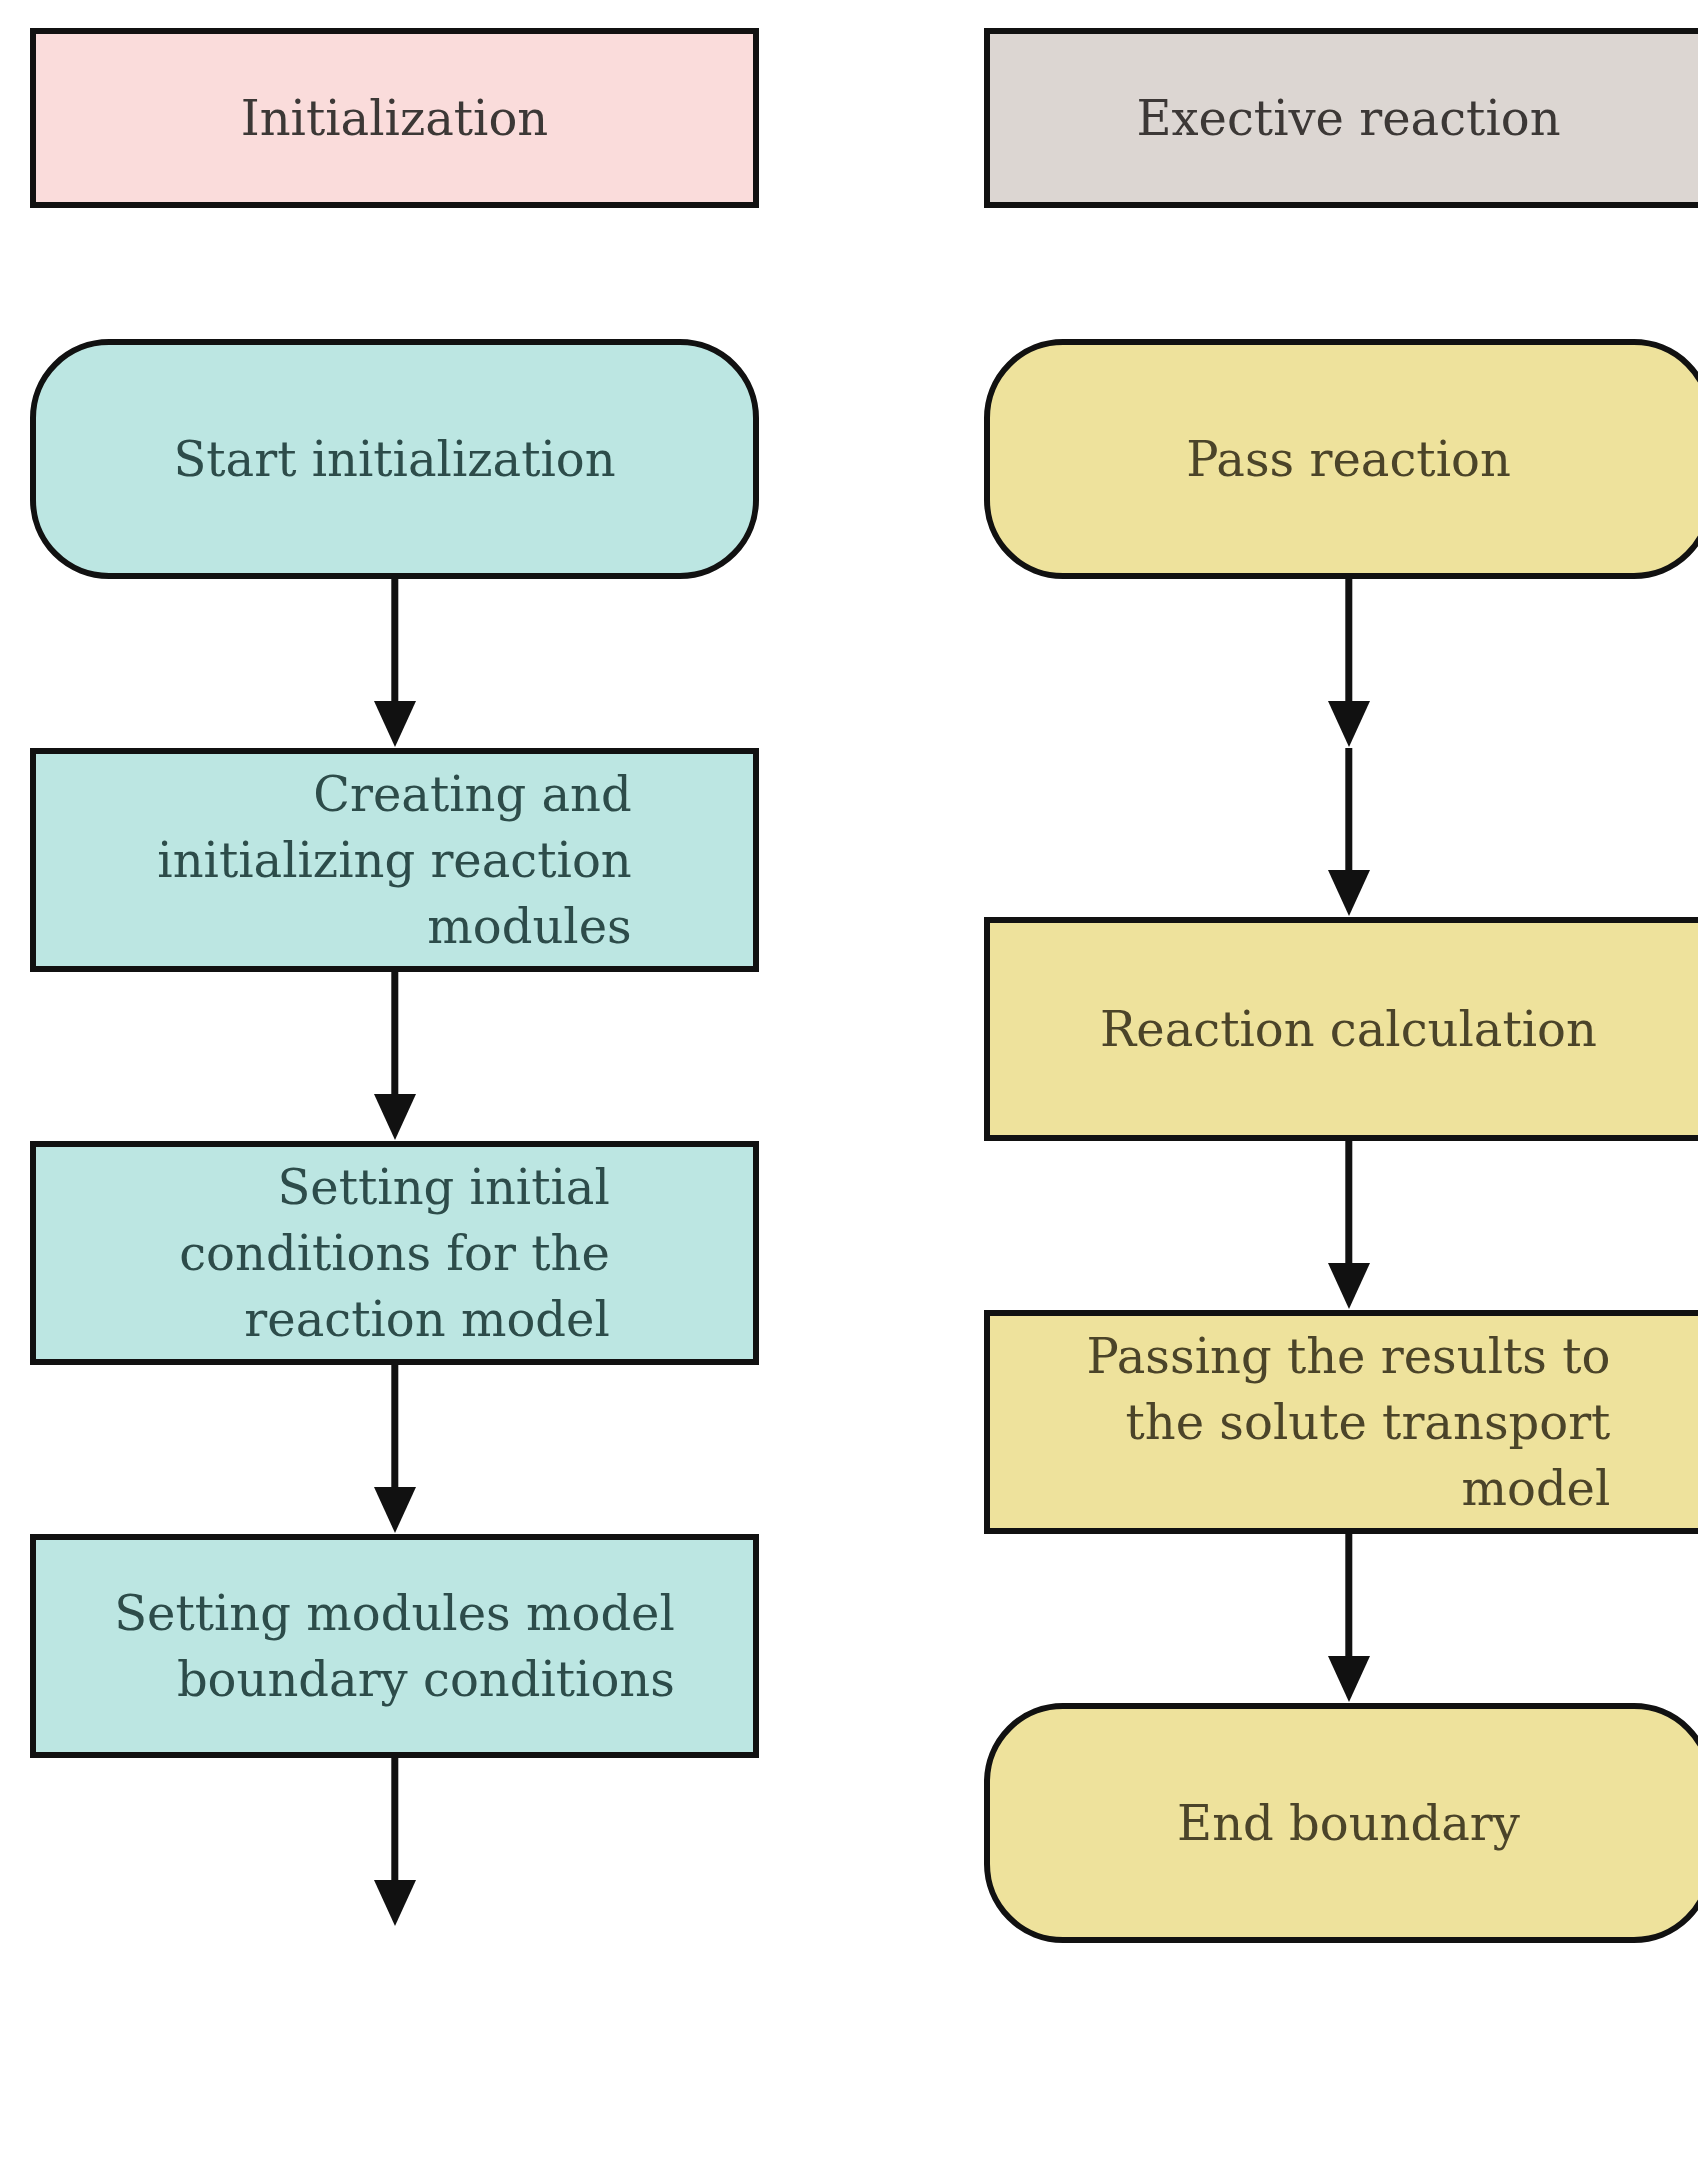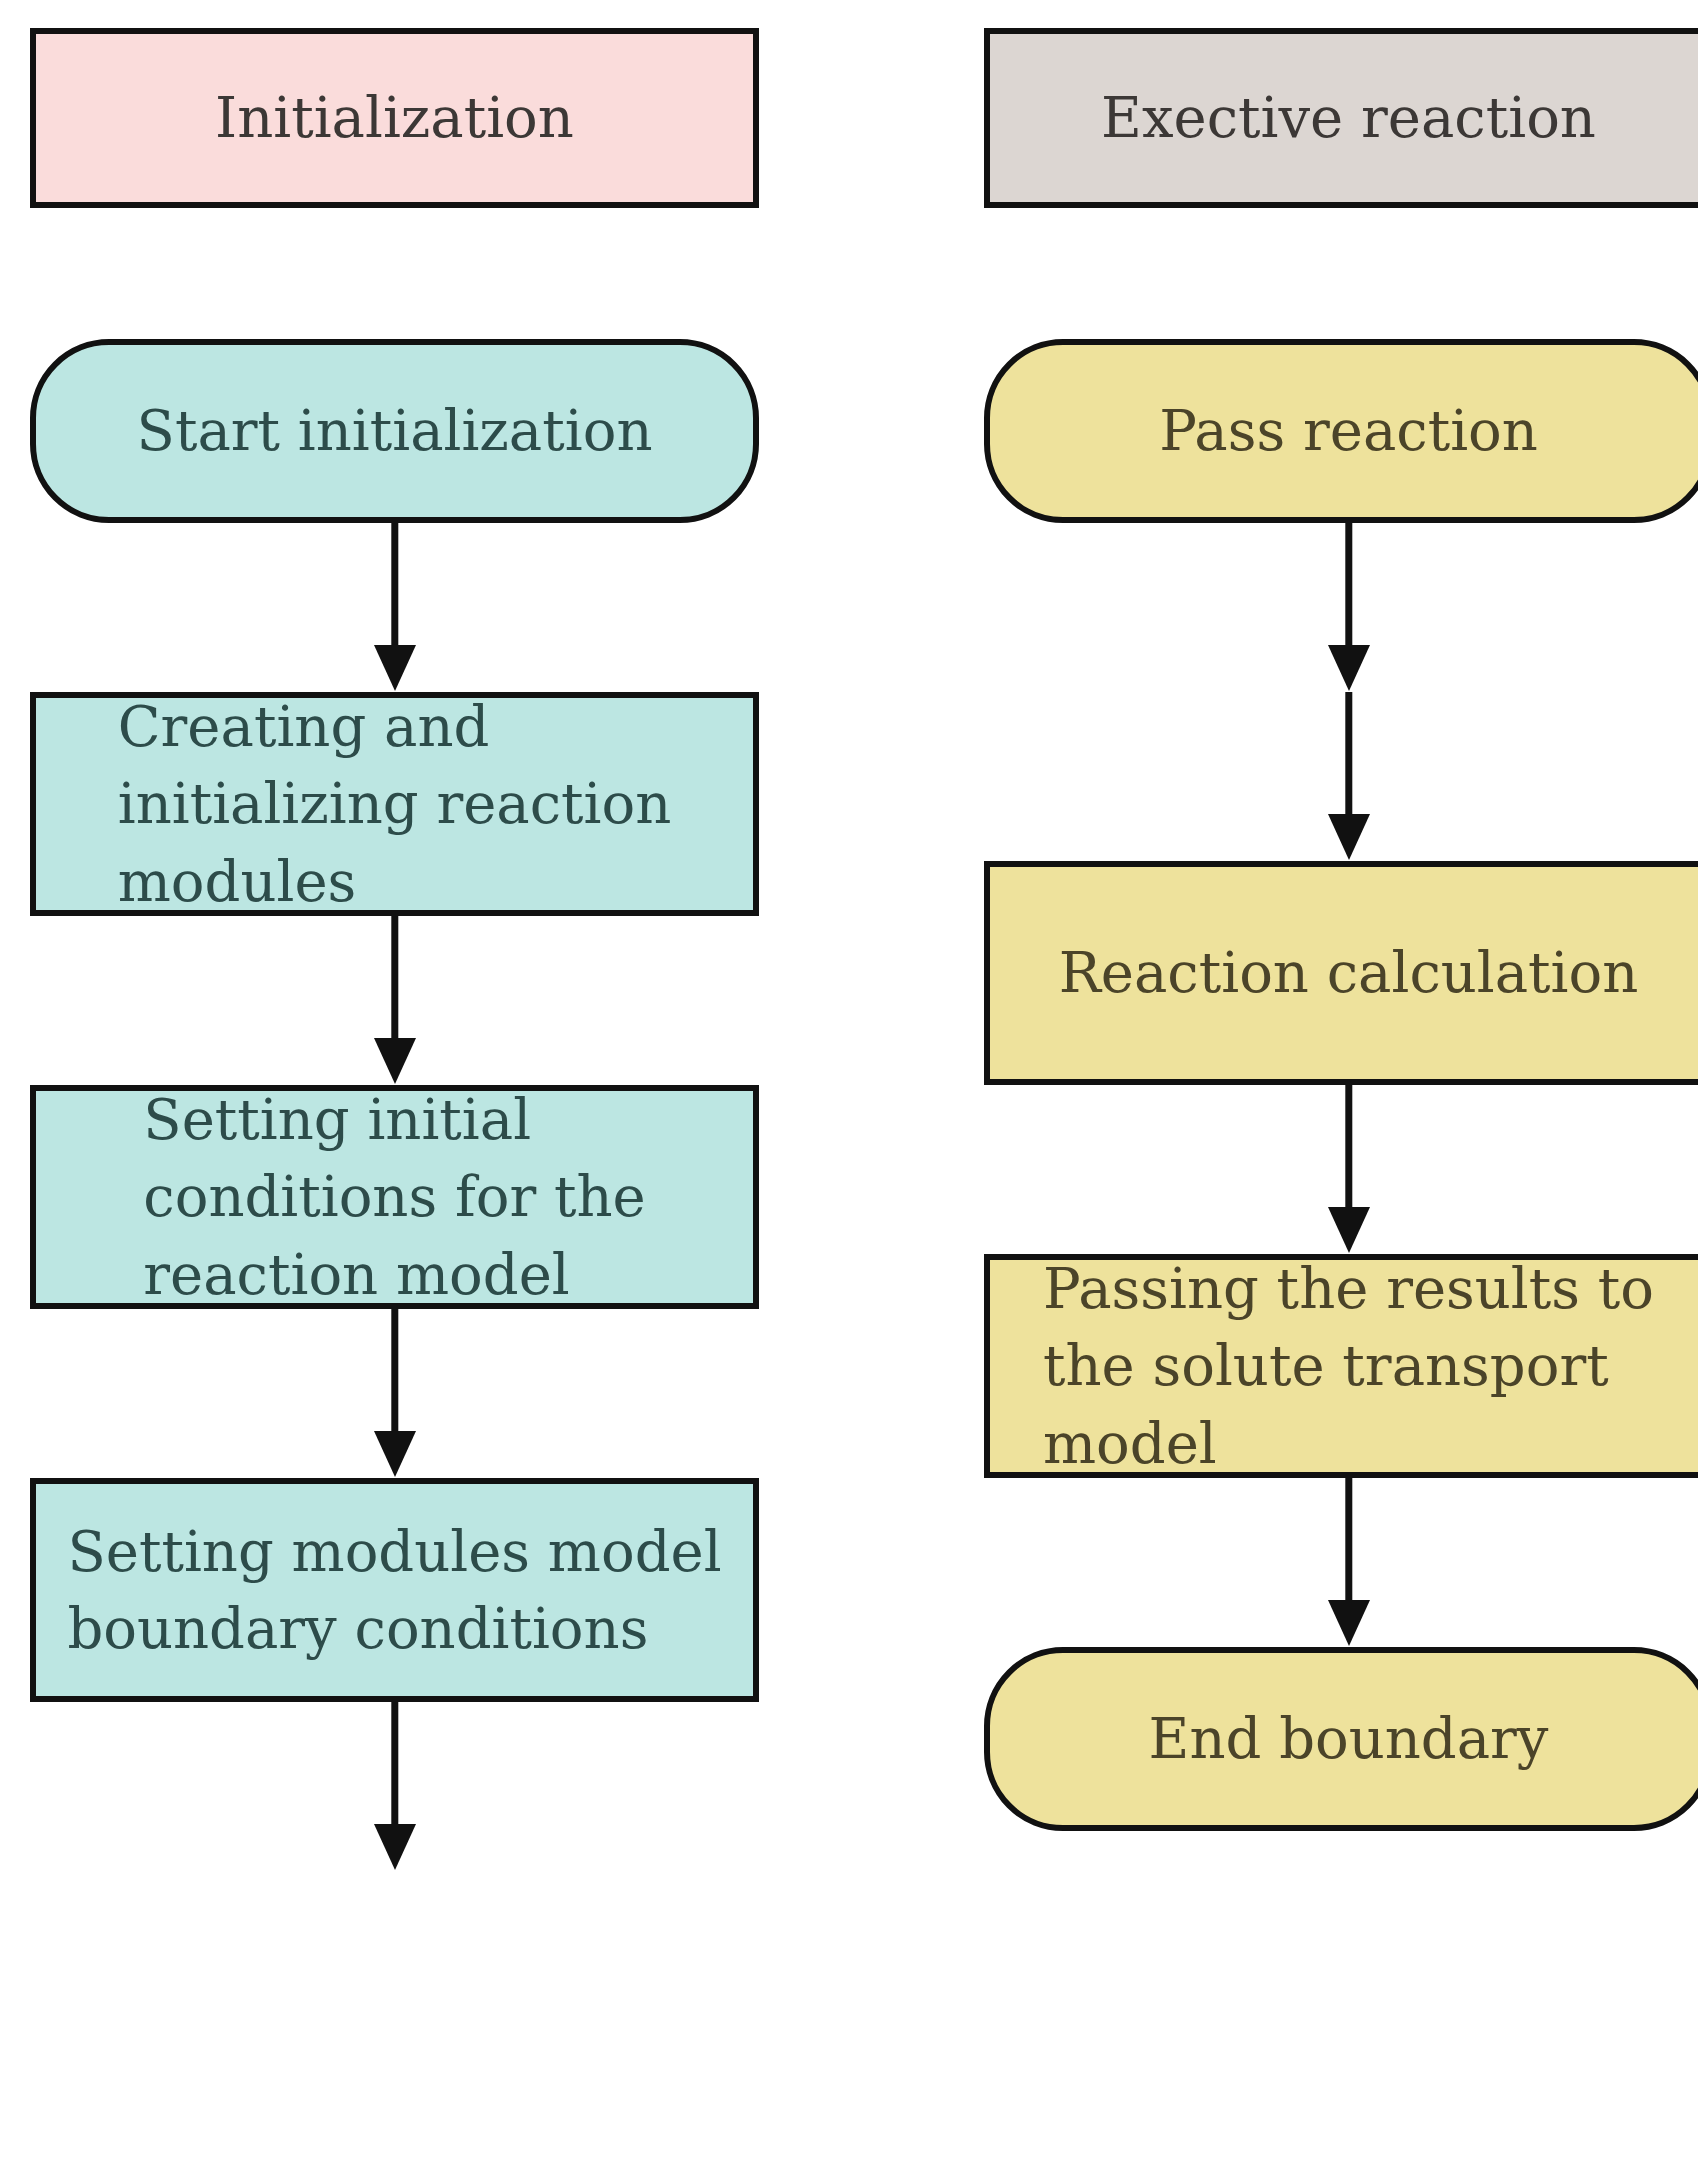--- a/index.html
+++ b/index.html
@@ -14,36 +14,36 @@
   .column {
     position: absolute; top: 28px; width: 729px;
     display: flex; flex-direction: column; align-items: stretch;
   }
   .column.left  { left: 30px; }
   .column.right { left: 984px; }
 
   .box {
     border: 6.5px solid var(--stroke, #111);
     display: flex; align-items: center; justify-content: center;
-    text-align: left;
-    font-size: 56px; line-height: 1.38;
+    text-align: right;
+    font-size: 48px; line-height: 1.38;
     white-space: pre-line;
     padding: 9.3px 28px;
   }
   .header {
     height: 180px;
     background: var(--header-fill);
     color: var(--header-text);
   }
   .node {
     height: 224px;
     background: var(--node-fill);
     color: var(--node-text);
   }
-  .stadium { border-radius: 79px; height: 184px; }
+  .stadium { border-radius: 79px; height: 240px; }
 
   .gap-first { height: 131px; }
 
   .arrow { position: relative; height: 169px; }
   .arrow .shaft {
     position: absolute; left: 50%; transform: translateX(-50%);
     top: 0; width: 7.4px; height: 126px;
     background: var(--stroke, #111);
   }
   .arrow .head {

